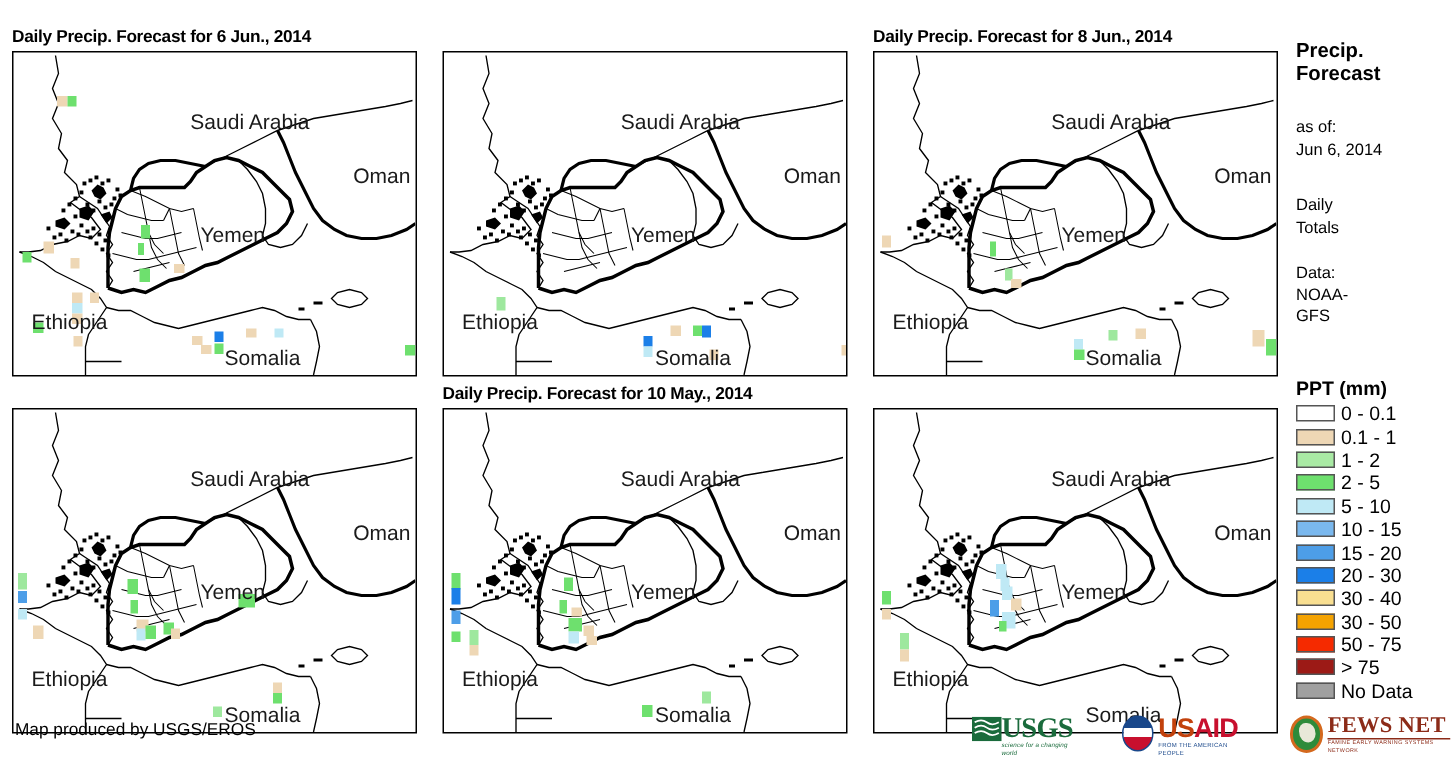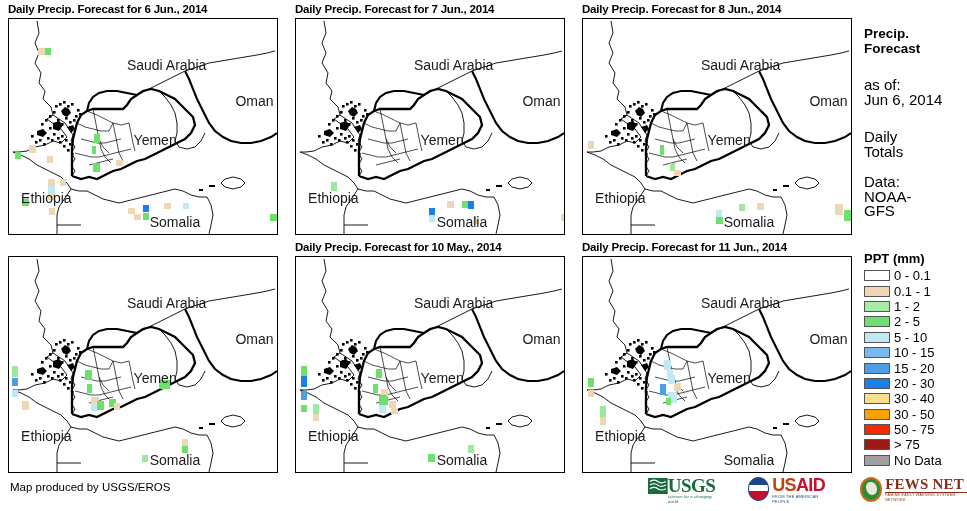--- a/index.html
+++ b/index.html
@@ -2,21 +2,21 @@
 <html><head>
 <meta charset="utf-8">
 <style>
   html,body{margin:0;padding:0;background:#ffffff;}
   body{
     width:967px;height:511px;position:relative;overflow:hidden;
     font-family:"Liberation Sans", sans-serif;
     color:#000;
   }
   
-  #panel-grid{position:absolute;left:0;top:0;width:855px;height:470px;text-decoration:underline;}
+  #panel-grid{position:absolute;left:0;top:16px;width:855px;height:470px;text-decoration:underline;}
   .map-panel{position:absolute;width:286px;height:237px;}
   .map-panel.r0{top:2px;}
   .map-panel.r1{top:240px;}
   .map-panel.c0{left:6px;}
   .map-panel.c1{left:293px;}
   .map-panel.c2{left:580px;}
 
   .panel-title{
     font-size:11.5px;font-weight:bold;letter-spacing:-0.2px;
     line-height:14px;height:15px;white-space:nowrap;
@@ -35,21 +35,21 @@
   }
 
   
   #legend-col{
     position:absolute;left:862px;top:0;width:105px;height:389px;
   }
   #legend-title{
     position:absolute;left:2px;top:26px;width:100px;
     font-size:13.5px;font-weight:bold;line-height:15px;
   }
-  .meta-block{position:absolute;left:2px;width:100px;font-size:15px;line-height:14.5px;}
+  .meta-block{position:absolute;left:2px;width:100px;font-size:11px;line-height:14.5px;}
   #meta-asof{top:78px;}
   #meta-daily{top:130px;}
   #meta-data{top:175px;}
 
   #ppt-header{
     position:absolute;left:2px;top:251px;font-size:13px;font-weight:bold;
   }
   #legend-list{position:absolute;left:2px;top:268px;width:103px;}
   .legend-row{height:15.4px;display:flex;align-items:center;}
   .sw{
@@ -180,21 +180,20 @@
           <div class="cell" style="left: 97.5%; top: 90.5%; width: 2.4%; height: 3.3%; background: rgb(110, 224, 110);"></div>
         </div>
         <div class="lbl" style="left: 44%; top: 17.5%;">Saudi Arabia</div>
         <div class="lbl" style="left: 84.5%; top: 34.5%;">Oman</div>
         <div class="lbl" style="left: 46.5%; top: 52.5%;">Yemen</div>
         <div class="lbl" style="left: 4.5%; top: 79.5%;">Ethiopia</div>
         <div class="lbl" style="left: 52.5%; top: 90.5%;">Somalia</div>
       </div>
     </div>
     <div class="map-panel r0 c1">
-      <div class="panel-title">Daily Precip. Forecast for 7 Jun., 2014</div>
       <div class="map-frame">
         <svg width="268" height="215" viewBox="0 0 268 215">
           <path d="M28,2 L30,14 L26,24 L30,34 L26,44 L32,54 L30,64 L36,72 L34,80 L42,88 L44,96 L38,100 L46,106 L52,110 L58,118 L52,124 L44,122 L36,126 L26,128 L18,132 L10,133 L4,133" fill="none" stroke="#000" stroke-width="0.9"></path>
           <path d="M44,96 L50,100 L56,104 L60,110 L64,116 L62,122 L66,128 L62,134 L66,140 L62,146 L66,152 L63,157" fill="none" stroke="#000" stroke-width="0.9"></path>
           <path d="M128,76 L140,70 L152,64 L164,58 L176,52 L188,48 L200,44 L212,42 L224,40 L236,38 L248,36 L258,34 L266,32" fill="none" stroke="#000" stroke-width="0.9"></path>
           <path d="M150,72 L156,78 L162,86 L166,94 L168,104 L168,114 L166,122 L170,128 L178,130 L186,128 L192,122 L196,114" fill="none" stroke="#000" stroke-width="0.9"></path>
           <path d="M4,133 L12,136 L20,140 L28,146 L36,150 L44,154 L52,158 L58,164 L62,170 L58,176 L54,182 L50,188 L48,196 L48,206 L48,215" fill="none" stroke="#000" stroke-width="0.9"></path>
           <path d="M62,170 L70,172 L78,172 L86,176 L94,180 L102,182 L110,184 L118,182 L126,180 L134,178 L142,176 L150,174 L158,172 L166,170 L174,172 L182,176 L190,178 L198,178" fill="none" stroke="#000" stroke-width="0.9"></path>
           <path d="M198,178 L202,186 L204,196 L202,206 L200,215" fill="none" stroke="#000" stroke-width="0.9"></path>
           <path d="M48,206 L56,206 L64,206 L72,206" fill="none" stroke="#000" stroke-width="0.9"></path>
@@ -511,21 +510,20 @@
           <div class="cell" style="left: 64%; top: 87.5%; width: 2.6%; height: 3.5%; background: rgb(158, 232, 158);"></div>
         </div>
         <div class="lbl" style="left: 44%; top: 17.5%;">Saudi Arabia</div>
         <div class="lbl" style="left: 84.5%; top: 34.5%;">Oman</div>
         <div class="lbl" style="left: 46.5%; top: 52.5%;">Yemen</div>
         <div class="lbl" style="left: 4.5%; top: 79.5%;">Ethiopia</div>
         <div class="lbl" style="left: 52.5%; top: 90.5%;">Somalia</div>
       </div>
     </div>
     <div class="map-panel r1 c2">
-      <div class="panel-title">Daily Precip. Forecast for 11 Jun., 2014</div>
       <div class="map-frame">
         <svg width="268" height="215" viewBox="0 0 268 215">
           <path d="M28,2 L30,14 L26,24 L30,34 L26,44 L32,54 L30,64 L36,72 L34,80 L42,88 L44,96 L38,100 L46,106 L52,110 L58,118 L52,124 L44,122 L36,126 L26,128 L18,132 L10,133 L4,133" fill="none" stroke="#000" stroke-width="0.9"></path>
           <path d="M44,96 L50,100 L56,104 L60,110 L64,116 L62,122 L66,128 L62,134 L66,140 L62,146 L66,152 L63,157" fill="none" stroke="#000" stroke-width="0.9"></path>
           <path d="M128,76 L140,70 L152,64 L164,58 L176,52 L188,48 L200,44 L212,42 L224,40 L236,38 L248,36 L258,34 L266,32" fill="none" stroke="#000" stroke-width="0.9"></path>
           <path d="M150,72 L156,78 L162,86 L166,94 L168,104 L168,114 L166,122 L170,128 L178,130 L186,128 L192,122 L196,114" fill="none" stroke="#000" stroke-width="0.9"></path>
           <path d="M4,133 L12,136 L20,140 L28,146 L36,150 L44,154 L52,158 L58,164 L62,170 L58,176 L54,182 L50,188 L48,196 L48,206 L48,215" fill="none" stroke="#000" stroke-width="0.9"></path>
           <path d="M62,170 L70,172 L78,172 L86,176 L94,180 L102,182 L110,184 L118,182 L126,180 L134,178 L142,176 L150,174 L158,172 L166,170 L174,172 L182,176 L190,178 L198,178" fill="none" stroke="#000" stroke-width="0.9"></path>
           <path d="M198,178 L202,186 L204,196 L202,206 L200,215" fill="none" stroke="#000" stroke-width="0.9"></path>
           <path d="M48,206 L56,206 L64,206 L72,206" fill="none" stroke="#000" stroke-width="0.9"></path>

